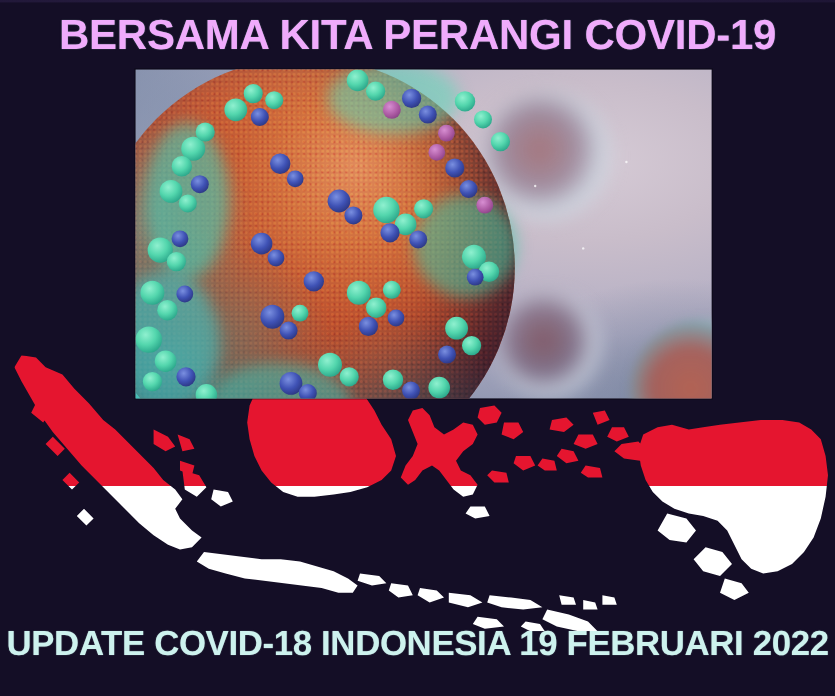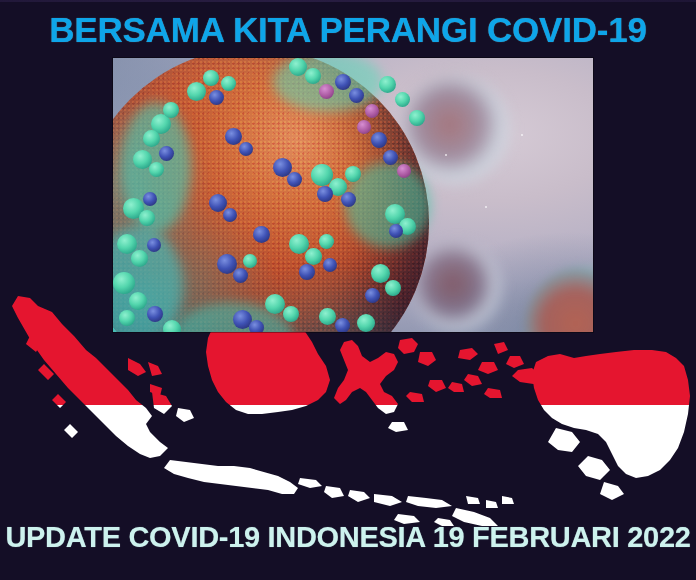--- a/index.html
+++ b/index.html
@@ -19,21 +19,21 @@
   .top-edge{
     position:absolute;left:0;top:0;width:696px;height:2px;
     background:linear-gradient(90deg,#241a3d,#2c2047 40%,#201738);
     opacity:.85;
   }
 
   
   .headline{
     position:absolute;left:0;top:8px;width:696px;
     text-align:center;
-    color:#0ea5e9;
+    color:#f0abfc;
     font-size:35px;
     font-weight:bold;
     letter-spacing:-0.2px;
     line-height:44px;
     white-space:nowrap;
     text-shadow:0 0 1px rgba(191,242,234,.5);
   }
   .footline{
     position:absolute;left:0;top:518px;width:696px;
     text-align:center;
@@ -326,15 +326,15 @@
           <path d="M486,204 L496,206 498,212 486,212 Z"></path>
           <path d="M502,200 L512,202 514,208 502,208 Z"></path>
         </clipPath>
       </defs>
       <g clip-path="url(#isles)">
         <rect x="0" y="0" width="696" height="236" fill="url(#flag)"></rect>
       </g>
     </svg>
   </div>
 
-  <div class="footline">UPDATE COVID-19 INDONESIA 19 FEBRUARI 2022</div>
+  <div class="footline">UPDATE COVID-18 INDONESIA 19 FEBRUARI 2022</div>
 
 </div>
 
 </body></html>

